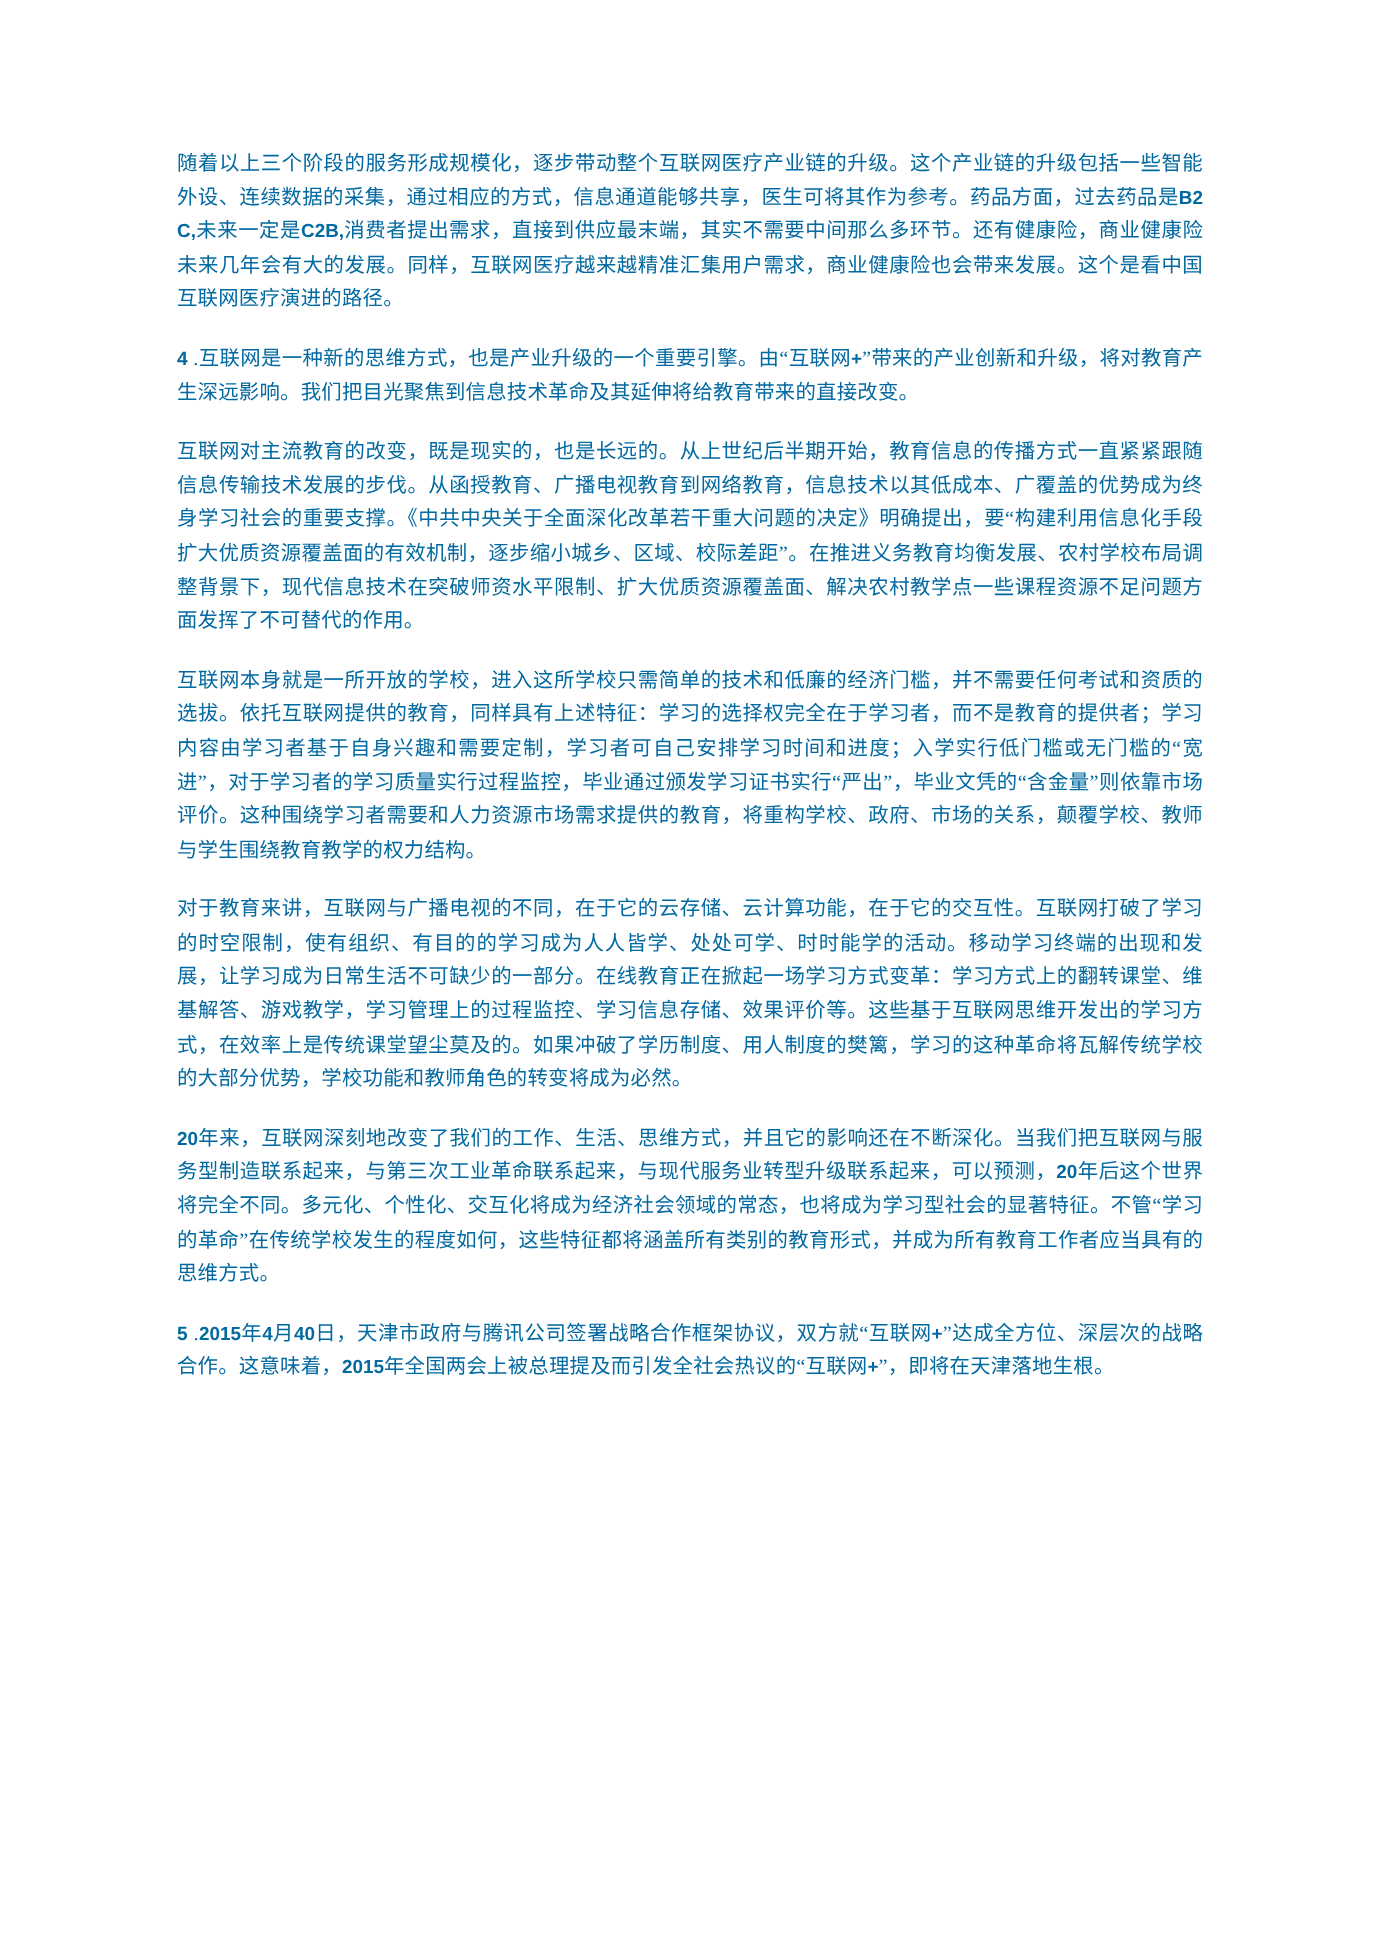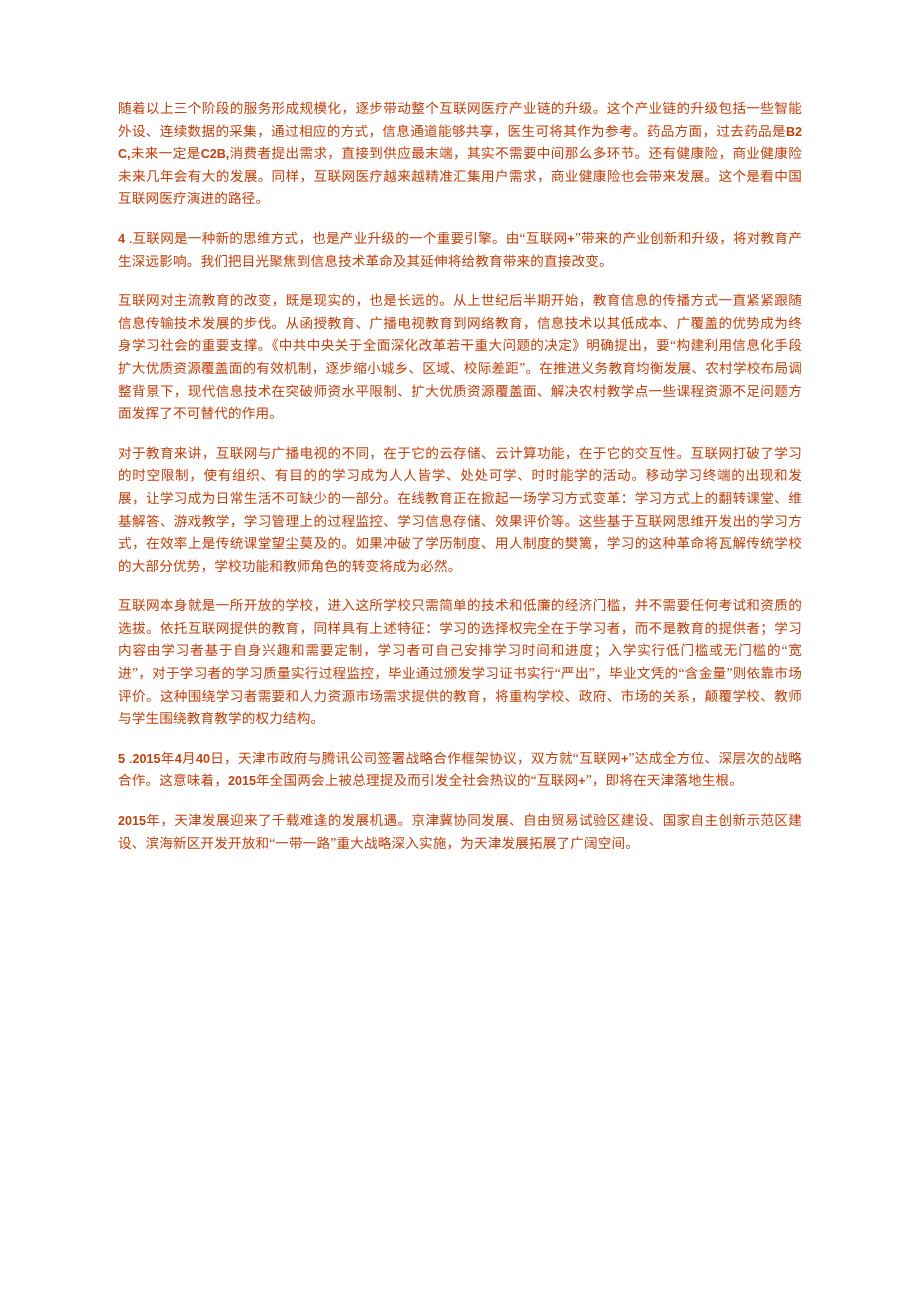--- a/index.html
+++ b/index.html
@@ -29,21 +29,21 @@
     top: 98px;
     width: 684px;
   }
   p.para {
     margin: 0 0 17px 0;
     font-size: 13.6px;
     line-height: 22.6px;
     text-align: justify;
     text-justify: inter-ideograph;
     letter-spacing: 0.15px;
-    color: #c2410c;
+    color: #0369a1;
     word-break: break-all;
     text-indent: 0;
   }
   p.para:last-child {
     margin-bottom: 0;
   }
   
   .lat {
     font-family: "Liberation Sans", "DejaVu Sans", sans-serif;
     font-weight: 700;
@@ -58,18 +58,18 @@
 </style>
 </head>
 <body>
 
 <div class="page">
   <div class="doc-body" id="doc-body">
 
   <p class="para">随着以上三个阶段的服务形成规模化，逐步带动整个互联网医疗产业链的升级。这个产业链的升级包括一些智能外设、连续数据的采集，通过相应的方式，信息通道能够共享，医生可将其作为参考。药品方面，过去药品是<span class="lat">B2C,</span>未来一定是<span class="lat">C2B,</span>消费者提出需求，直接到供应最末端，其实不需要中间那么多环节。还有健康险，商业健康险未来几年会有大的发展。同样，互联网医疗越来越精准汇集用户需求，商业健康险也会带来发展。这个是看中国互联网医疗演进的路径。</p>
       <p class="para"><span class="marker">4</span><span>&nbsp;.</span>互联网是一种新的思维方式，也是产业升级的一个重要引擎。由“互联网<span class="lat">+</span>”带来的产业创新和升级，将对教育产生深远影响。我们把目光聚焦到信息技术革命及其延伸将给教育带来的直接改变。</p>
       <p class="para">互联网对主流教育的改变，既是现实的，也是长远的。从上世纪后半期开始，教育信息的传播方式一直紧紧跟随信息传输技术发展的步伐。从函授教育、广播电视教育到网络教育，信息技术以其低成本、广覆盖的优势成为终身学习社会的重要支撑。《中共中央关于全面深化改革若干重大问题的决定》明确提出，要“构建利用信息化手段扩大优质资源覆盖面的有效机制，逐步缩小城乡、区域、校际差距”。在推进义务教育均衡发展、农村学校布局调整背景下，现代信息技术在突破师资水平限制、扩大优质资源覆盖面、解决农村教学点一些课程资源不足问题方面发挥了不可替代的作用。</p>
+      <p class="para">互联网本身就是一所开放的学校，进入这所学校只需简单的技术和低廉的经济门槛，并不需要任何考试和资质的选拔。依托互联网提供的教育，同样具有上述特征：学习的选择权完全在于学习者，而不是教育的提供者；学习内容由学习者基于自身兴趣和需要定制，学习者可自己安排学习时间和进度；入学实行低门槛或无门槛的“宽进”，对于学习者的学习质量实行过程监控，毕业通过颁发学习证书实行“严出”，毕业文凭的“含金量”则依靠市场评价。这种围绕学习者需要和人力资源市场需求提供的教育，将重构学校、政府、市场的关系，颠覆学校、教师与学生围绕教育教学的权力结构。</p>
       <p class="para">对于教育来讲，互联网与广播电视的不同，在于它的云存储、云计算功能，在于它的交互性。互联网打破了学习的时空限制，使有组织、有目的的学习成为人人皆学、处处可学、时时能学的活动。移动学习终端的出现和发展，让学习成为日常生活不可缺少的一部分。在线教育正在掀起一场学习方式变革：学习方式上的翻转课堂、维基解答、游戏教学，学习管理上的过程监控、学习信息存储、效果评价等。这些基于互联网思维开发出的学习方式，在效率上是传统课堂望尘莫及的。如果冲破了学历制度、用人制度的樊篱，学习的这种革命将瓦解传统学校的大部分优势，学校功能和教师角色的转变将成为必然。</p>
-      <p class="para">互联网本身就是一所开放的学校，进入这所学校只需简单的技术和低廉的经济门槛，并不需要任何考试和资质的选拔。依托互联网提供的教育，同样具有上述特征：学习的选择权完全在于学习者，而不是教育的提供者；学习内容由学习者基于自身兴趣和需要定制，学习者可自己安排学习时间和进度；入学实行低门槛或无门槛的“宽进”，对于学习者的学习质量实行过程监控，毕业通过颁发学习证书实行“严出”，毕业文凭的“含金量”则依靠市场评价。这种围绕学习者需要和人力资源市场需求提供的教育，将重构学校、政府、市场的关系，颠覆学校、教师与学生围绕教育教学的权力结构。</p>
+      <p class="para"><span class="lat">20</span>年来，互联网深刻地改变了我们的工作、生活、思维方式，并且它的影响还在不断深化。当我们把互联网与服务型制造联系起来，与第三次工业革命联系起来，与现代服务业转型升级联系起来，可以预测，<span class="lat">20</span>年后这个世界将完全不同。多元化、个性化、交互化将成为经济社会领域的常态，也将成为学习型社会的显著特征。不管“学习的革命”在传统学校发生的程度如何，这些特征都将涵盖所有类别的教育形式，并成为所有教育工作者应当具有的思维方式。</p>
       <p class="para"><span class="marker">5</span><span>&nbsp;.</span><span class="lat">2015</span>年<span class="lat">4</span>月<span class="lat">40</span>日，天津市政府与腾讯公司签署战略合作框架协议，双方就“互联网<span class="lat">+</span>”达成全方位、深层次的战略合作。这意味着，<span class="lat">2015</span>年全国两会上被总理提及而引发全社会热议的“互联网<span class="lat">+</span>”，即将在天津落地生根。</p>
-      <p class="para"><span class="lat">2015</span>年，天津发展迎来了千载难逢的发展机遇。京津冀协同发展、自由贸易试验区建设、国家自主创新示范区建设、滨海新区开发开放和“一带一路”重大战略深入实施，为天津发展拓展了广阔空间。</p>
     </div>
 </div>
 
 </body></html>

